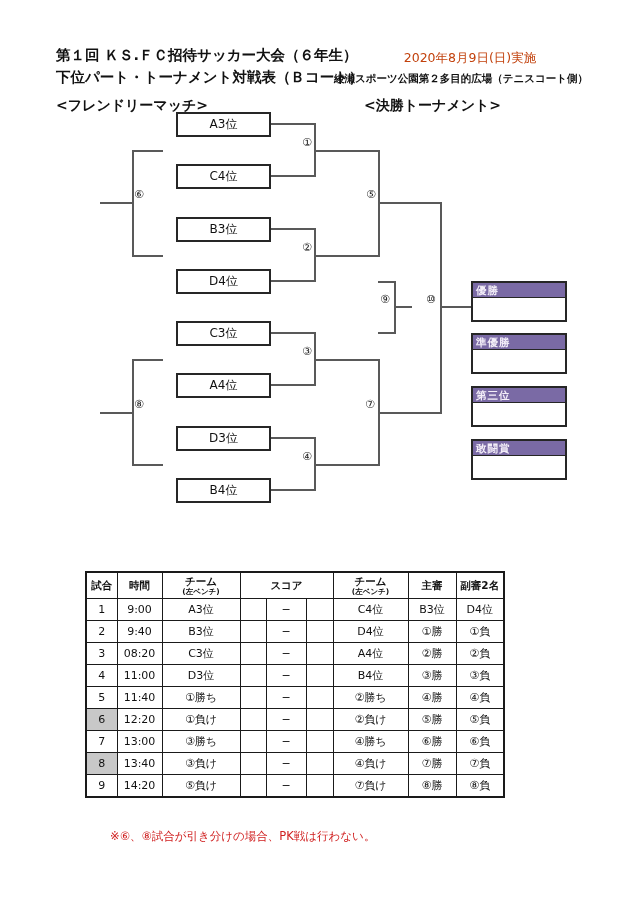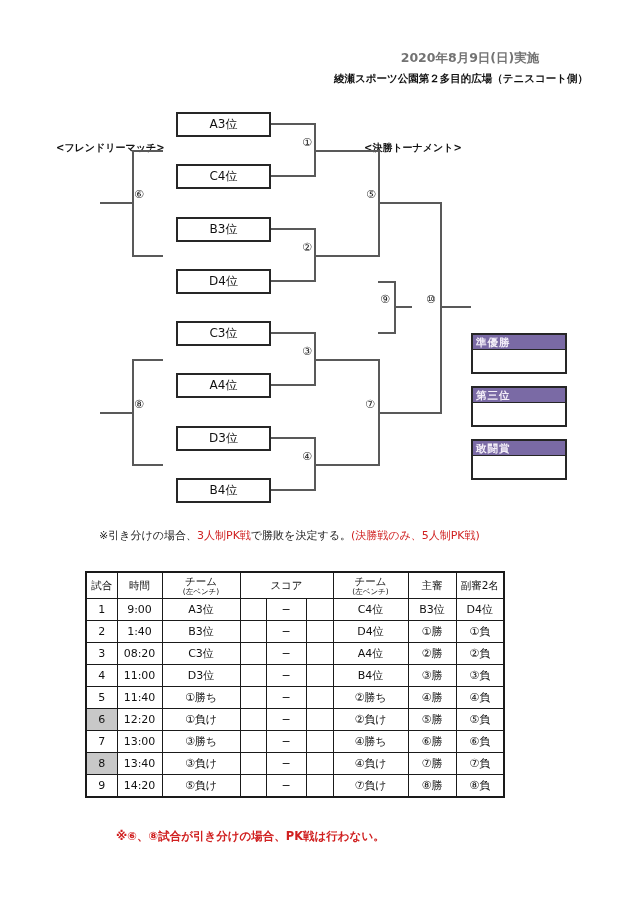--- a/index.html
+++ b/index.html
@@ -1,23 +1,23 @@
 <!DOCTYPE html>
 <html><head>
 <meta charset="utf-8">
 <style>
   html,body{margin:0;padding:0;background:#fff;}
   body{font-family:"DejaVu Sans","Liberation Sans",sans-serif;}
   .page{position:relative;width:636px;height:900px;background:#ffffff;overflow:hidden;}
 
   
   .title-block{position:absolute;left:56px;top:44px;font-weight:bold;font-size:14.5px;line-height:22px;color:#111;}
-  .date-block{position:absolute;left:350px;top:50px;width:240px;text-align:center;font-weight:bold;font-size:12.5px;color:#737373;}
+  .date-block{position:absolute;left:350px;top:50px;width:240px;text-align:center;font-weight:normal;font-size:12.5px;color:#c2410c;}
   .venue-block{position:absolute;left:328px;top:72px;width:266px;text-align:center;font-weight:bold;font-size:10.5px;color:#111;}
-  .section-label{position:absolute;font-weight:bold;font-size:10px;color:#111;margin-top:44px;}
+  .section-label{position:absolute;font-weight:bold;font-size:14px;color:#111;}
   .friendly-label{left:56px;top:97px;}
   .final-label{left:364px;top:97px;}
 
   
   .team-box{position:absolute;left:176px;width:95px;height:25px;border:2px solid #262626;background:#fff;
             box-sizing:border-box;text-align:center;font-size:12px;line-height:21px;color:#111;}
   .hl{position:absolute;height:2px;background:#595959;}
   .vl{position:absolute;width:2px;background:#595959;}
   .match-num{position:absolute;font-size:11px;color:#222;background:#fff;line-height:12px;}
 
@@ -27,31 +27,35 @@
 
   
   .note-line{position:absolute;left:99px;font-size:11px;color:#222;white-space:nowrap;}
   .red{color:#d02020;}
 
   
   table.match{position:absolute;left:85px;top:571px;border-collapse:collapse;table-layout:fixed;
               border:2px solid #1a1a1a;background:#fff;}
   table.match th,table.match td{border:1px solid #1a1a1a;text-align:center;vertical-align:middle;
               color:#111;overflow:hidden;white-space:nowrap;padding:0;}
-  table.match th{height:25px;font-size:10.5px;font-weight:normal;}
+  table.match th{height:25px;font-size:10.5px;font-weight:bold;}
   table.match td{height:21px;font-size:11px;}
   th .sub{display:block;font-size:7.5px;line-height:8px;margin-top:-1px;}
   .shaded{background:#c8c8c8;}
-  .footnote{position:absolute;left:116px;top:829px;font-size:11.5px;font-weight:bold;white-space:nowrap;}
+  .footnote{position:absolute;left:110px;top:829px;font-size:11.5px;font-weight:normal;white-space:nowrap;}
 </style>
 </head>
 <body>
 
 <div class="page">
 
+  <div class="title-block">
+    <div>第１回 ＫＳ.ＦＣ招待サッカー大会（６年生）</div>
+    <div>下位パート・トーナメント対戦表（Ｂコート）</div>
+  </div>
   <div class="date-block">2020年8月9日(日)実施</div>
   <div class="venue-block">綾瀬スポーツ公園第２多目的広場（テニスコート側）</div>
 
   <div class="section-label friendly-label">&lt;フレンドリーマッチ&gt;</div>
   <div class="section-label final-label">&lt;決勝トーナメント&gt;</div>
 
   <div class="team-box" style="top:112px">A3位</div>
   <div class="team-box" style="top:164px">C4位</div>
   <div class="team-box" style="top:217px">B3位</div>
   <div class="team-box" style="top:269px">D4位</div>
@@ -106,31 +110,33 @@
   <div class="match-num" style="left:302px;top:242px">②</div>
   <div class="match-num" style="left:302px;top:346px">③</div>
   <div class="match-num" style="left:302px;top:451px">④</div>
   <div class="match-num" style="left:366px;top:189px">⑤</div>
   <div class="match-num" style="left:134px;top:189px">⑥</div>
   <div class="match-num" style="left:365px;top:399px">⑦</div>
   <div class="match-num" style="left:134px;top:399px">⑧</div>
   <div class="match-num" style="left:380px;top:294px">⑨</div>
   <div class="match-num" style="left:426px;top:294px">⑩</div>
 
+  <div class="prize-box" style="top:281px">
+    <div class="prize-head">優勝</div>
+  </div>
   <div class="prize-box" style="top:386px">
     <div class="prize-head">第三位</div>
   </div>
   <div class="prize-box" style="top:333px">
     <div class="prize-head">準優勝</div>
   </div>
   <div class="prize-box" style="top:439px">
     <div class="prize-head">敢闘賞</div>
   </div>
 
-  <div class="note-line" style="top:528px"><span>※引き分けの場合、</span><span class="red">3人制PK戦</span><span>で勝敗を決定する。</span><span class="red">(決勝戦のみ、5人制PK戦)</span></div>
 
   <table class="match">
     <colgroup>
       <col style="width:31px">
         <col style="width:45px">
         <col style="width:78px">
       <col style="width:26px">
         <col style="width:40px">
         <col style="width:27px">
       <col style="width:75px">
@@ -155,21 +161,21 @@
           <td>A3位</td>
           <td></td>
           <td>−</td>
           <td></td>
           <td>C4位</td>
           <td>B3位</td>
           <td>D4位</td>
         </tr>
         <tr>
           <td>2</td>
-          <td>1:40</td>
+          <td>9:40</td>
           <td>B3位</td>
           <td></td>
           <td>−</td>
           <td></td>
           <td>D4位</td>
           <td>①勝</td>
           <td>①負</td>
         </tr>
         <tr>
           <td>3</td>

